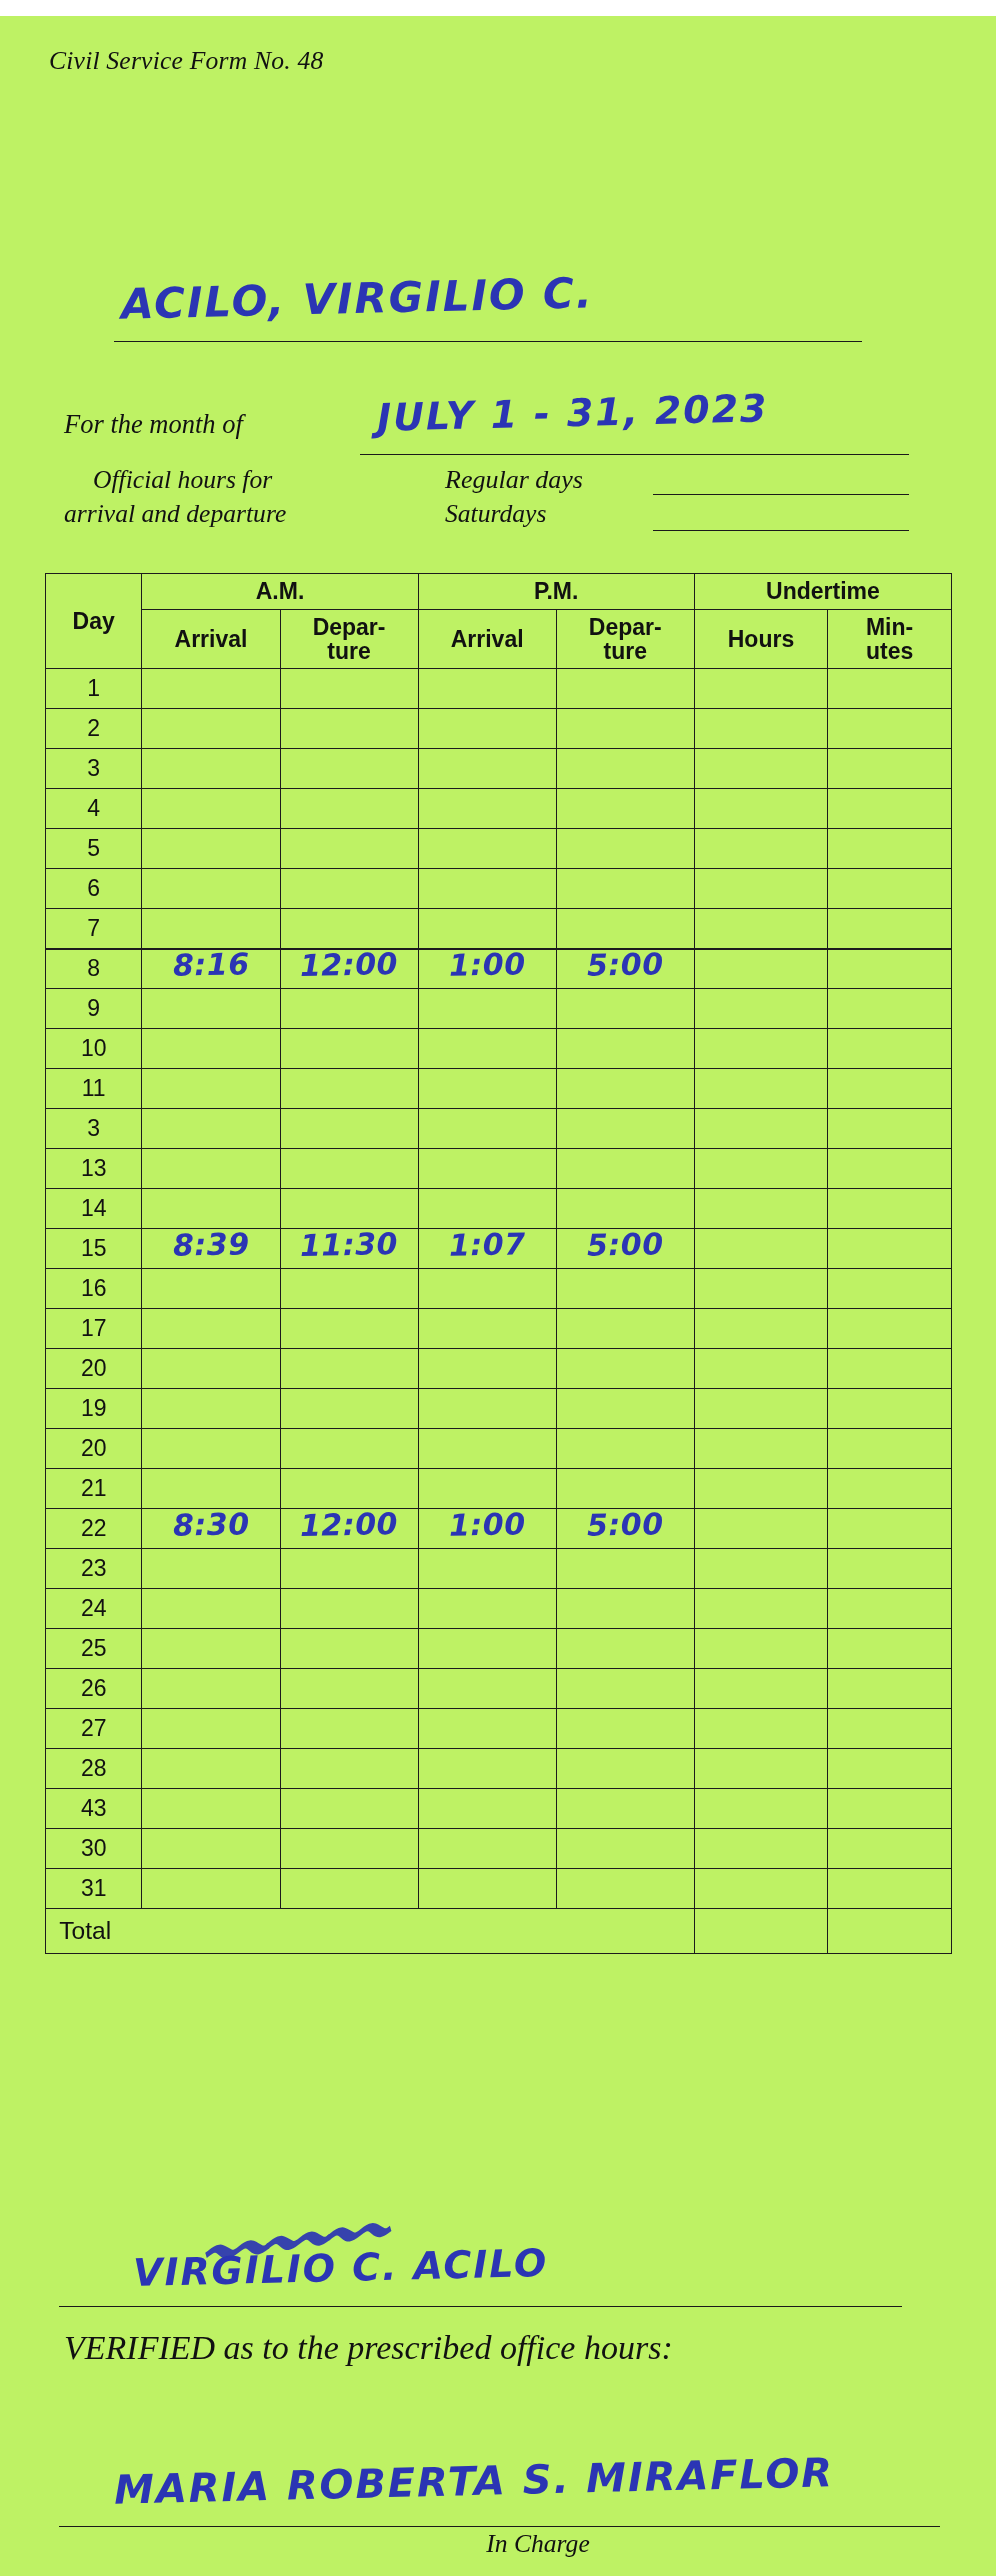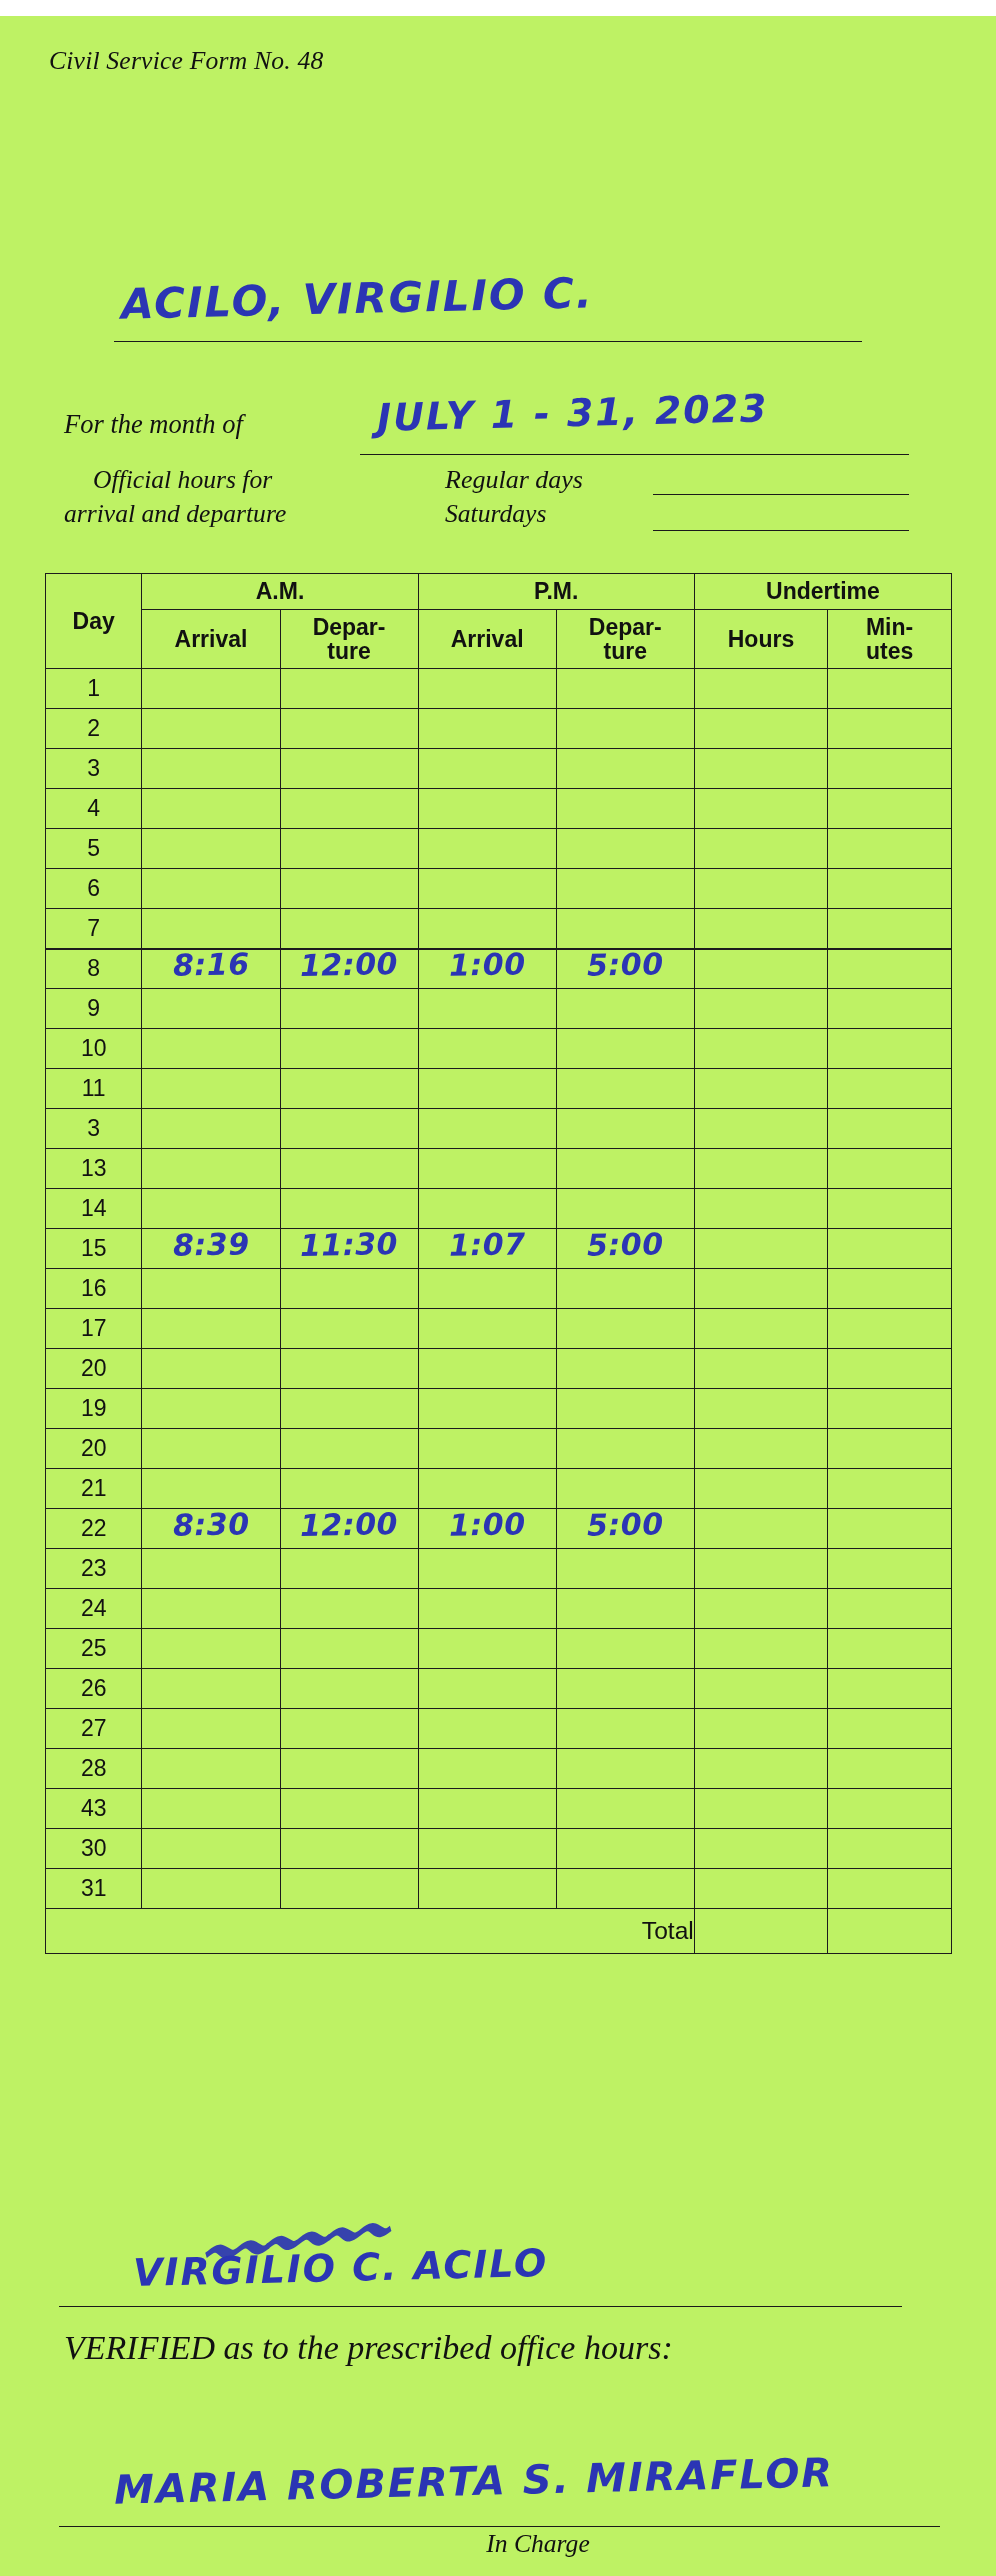--- a/index.html
+++ b/index.html
@@ -146,21 +146,21 @@
   .dtr-table th {
     font-weight: bold;
   }
   .hdr-group { height: 36px; font-size: 24.6px; }
   .hdr-sub { height: 59px; font-size: 21px; line-height: 1.05; }
   .day-cell {
     font-size: 24px;
     font-family: "Liberation Sans", sans-serif;
   }
   tbody tr { height: 40px; }
-  .total-row td { height: 44px; text-align: right; padding-left: 13.3px; font-size: 24.6px; }
+  .total-row td { height: 44px; text-align: left; padding-left: 13.3px; font-size: 24.6px; }
   .col-day { width: 81px; }
   .col-t { width: 116px; }
   .col-h { width: 112px; }
   .col-m { width: 104px; }
   .time-entry {
     font-family: "DejaVu Sans", sans-serif;
     color: #2b35b4;
     font-style: italic;
     font-weight: bold;
     font-size: 30px;

